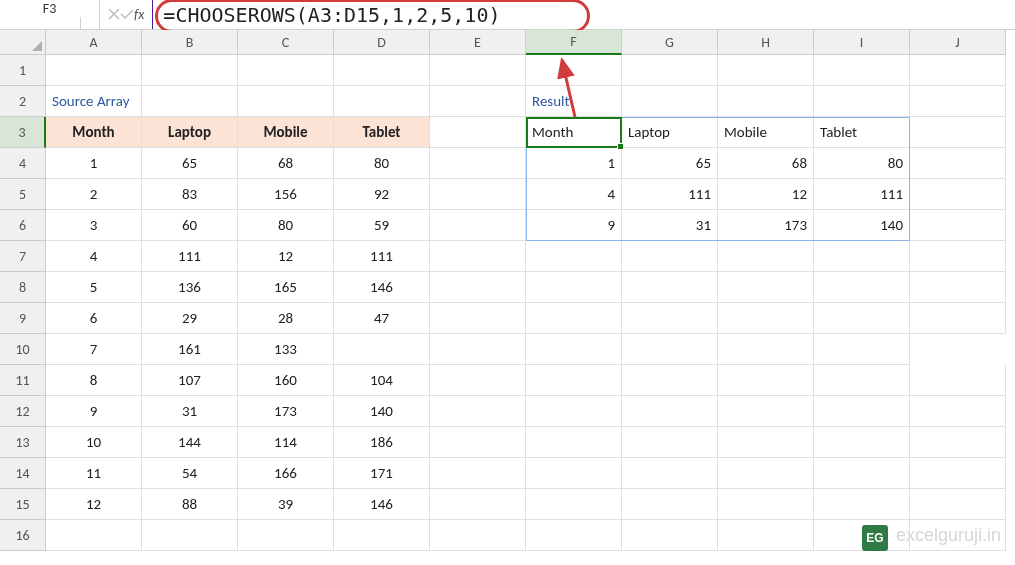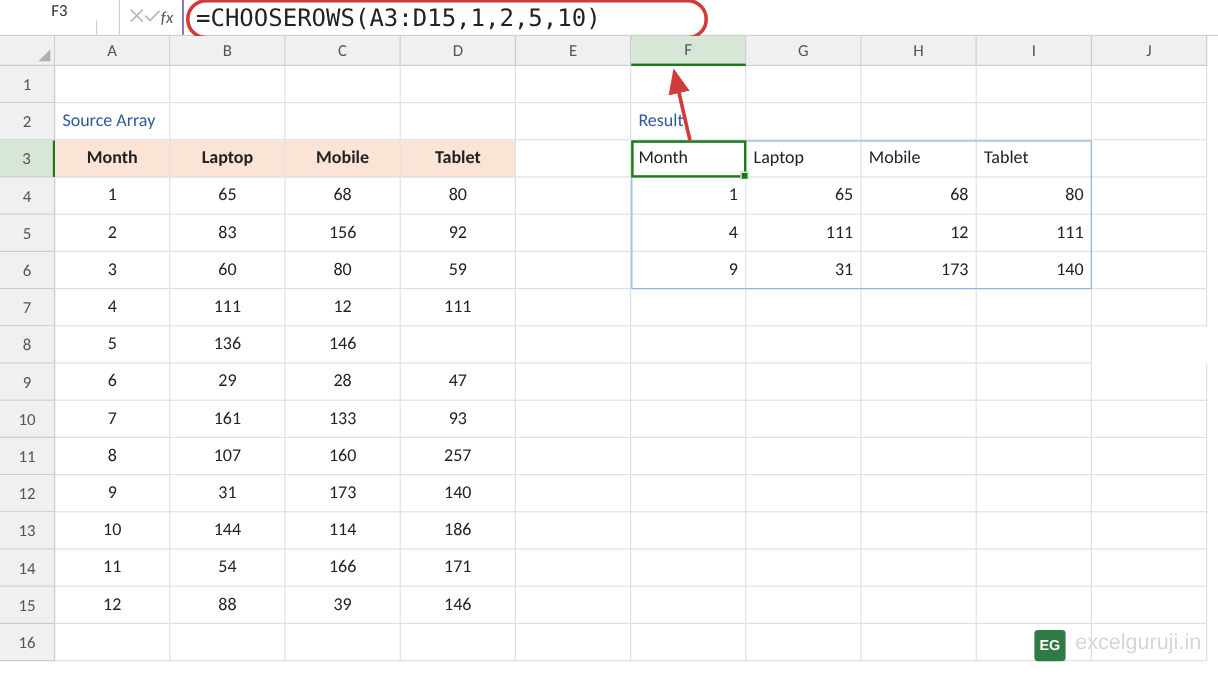--- a/index.html
+++ b/index.html
@@ -379,20 +379,21 @@
         <div class="cell "></div>
         <div class="cell "></div>
         <div class="cell "></div>
         <div class="cell "></div>
         <div class="cell "></div>
         <div class="cell "></div>
       </div>
       <div class="row">
         <div class="cell center">5</div>
         <div class="cell center">136</div>
+        <div class="cell center">165</div>
         <div class="cell center">146</div>
         <div class="cell "></div>
         <div class="cell "></div>
         <div class="cell "></div>
         <div class="cell "></div>
         <div class="cell "></div>
         <div class="cell "></div>
       </div>
       <div class="row">
         <div class="cell center">6</div>
@@ -403,33 +404,32 @@
         <div class="cell "></div>
         <div class="cell "></div>
         <div class="cell "></div>
         <div class="cell "></div>
         <div class="cell "></div>
       </div>
       <div class="row">
         <div class="cell center">7</div>
         <div class="cell center">161</div>
         <div class="cell center">133</div>
-        <div class="cell center">93</div>
         <div class="cell "></div>
         <div class="cell "></div>
         <div class="cell "></div>
         <div class="cell "></div>
         <div class="cell "></div>
         <div class="cell "></div>
       </div>
       <div class="row">
         <div class="cell center">8</div>
         <div class="cell center">107</div>
         <div class="cell center">160</div>
-        <div class="cell center">257</div>
+        <div class="cell center">104</div>
         <div class="cell "></div>
         <div class="cell "></div>
         <div class="cell "></div>
         <div class="cell "></div>
         <div class="cell "></div>
         <div class="cell "></div>
       </div>
       <div class="row">
         <div class="cell center">9</div>
         <div class="cell center">31</div>

